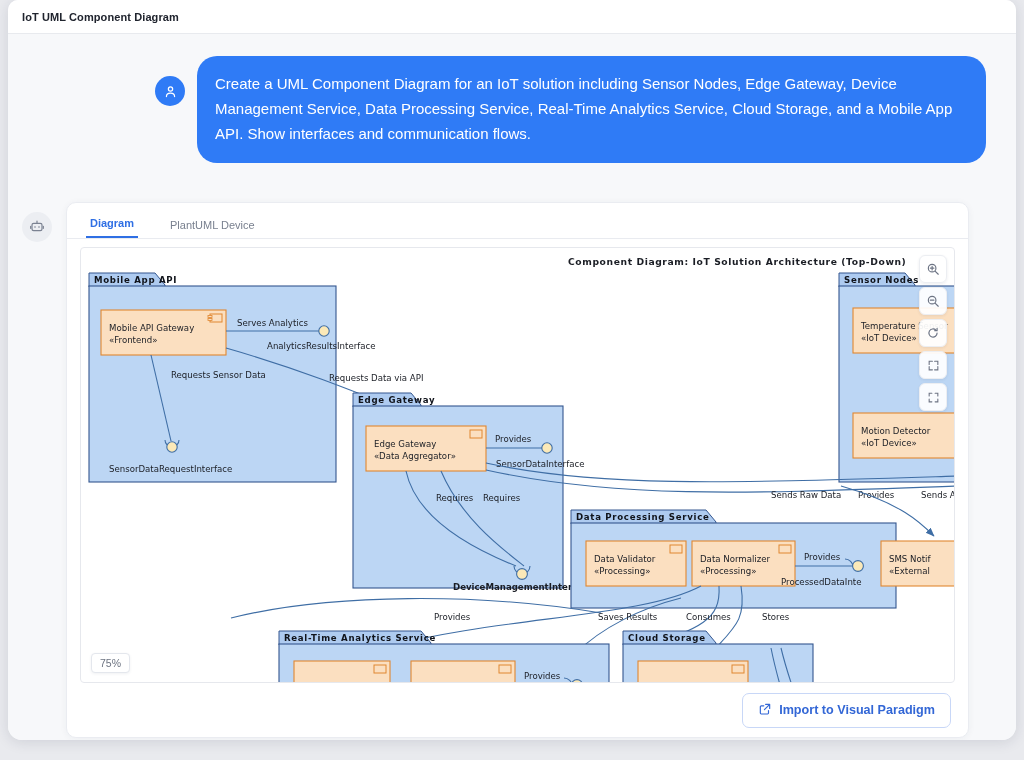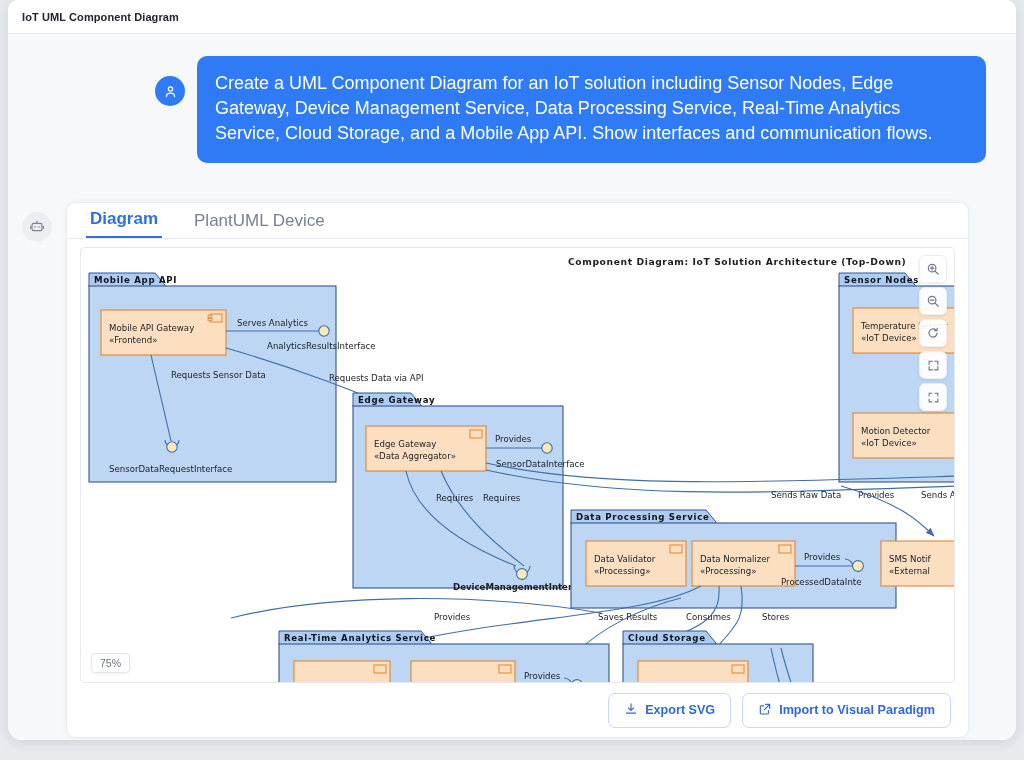--- a/index.html
+++ b/index.html
@@ -41,24 +41,24 @@
     padding-right: 30px;
   }
   .user-avatar {
     width: 30px; height: 30px; border-radius: 50%;
     background: #2f7bf6;
     display: flex; align-items: center; justify-content: center;
     margin-right: 12px; margin-top: 20px; flex: 0 0 auto;
   }
   .bubble {
     background: #2f7bf6; color: #fff;
-    border-radius: 10px;
+    border-radius: 20px;
     padding: 15px 18px 17px 18px;
     width: 789px;
-    font-size: 18px; line-height: 25px;
+    font-size: 15px; line-height: 25px;
   }
 
   
   .assist-row {
     position: absolute; left: 14px; top: 168px;
     display: flex; align-items: flex-start;
   }
   .bot-avatar {
     width: 30px; height: 30px; border-radius: 50%;
     background: #eceef2;
@@ -75,21 +75,21 @@
     overflow: hidden;
   }
 
   .tabs {
     display: flex; align-items: flex-end;
     height: 36px; padding-left: 19px;
     border-bottom: 1px solid #e9ebf0;
     flex: 0 0 auto;
   }
   .tab {
-    font-size: 17px; padding: 0 4px 7px 4px;
+    font-size: 11px; padding: 0 4px 7px 4px;
     margin-right: 28px; color: #79808f; cursor: pointer;
   }
   .tab.active { color: #2f6fe4; font-weight: bold; border-bottom: 2.2px solid #2f6fe4; }
 
   
   .diagram-wrap {
     position: relative; flex: 1 1 auto;
     margin: 8px 13px 0 13px;
     border: 1px solid #e6e8ed;
     border-radius: 4px;
@@ -368,28 +368,20 @@
             <path d="M690,400 C695,425 700,440 705,458" stroke="#3f6ea5" stroke-width="1.1" fill="none"></path>
             <path d="M700,400 C706,425 712,440 718,458" stroke="#3f6ea5" stroke-width="1.1" fill="none"></path>
           </svg>
 
         </div>
 
         <div class="card-actions">
           <div class="abtn">
             <span>
               <svg width="14" height="14" viewBox="0 0 24 24" fill="none" stroke="#3367d6" stroke-width="2" stroke-linecap="round" stroke-linejoin="round">
-                <path d="M12 3v11M7.5 10l4.5 4.5L16.5 10M4 19h16"></path>
-              </svg>
-            </span>
-            <span>Export SVG</span>
-          </div>
-          <div class="abtn">
-            <span>
-              <svg width="14" height="14" viewBox="0 0 24 24" fill="none" stroke="#3367d6" stroke-width="2" stroke-linecap="round" stroke-linejoin="round">
                 <path d="M13 4h7v7M20 4l-9 9"></path>
                 <path d="M18 14.5V19a1.5 1.5 0 0 1-1.5 1.5h-11A1.5 1.5 0 0 1 4 19V8a1.5 1.5 0 0 1 1.5-1.5H10"></path>
               </svg>
             </span>
             <span>Import to Visual Paradigm</span>
           </div>
         </div>
 
       </div>
     </div>

